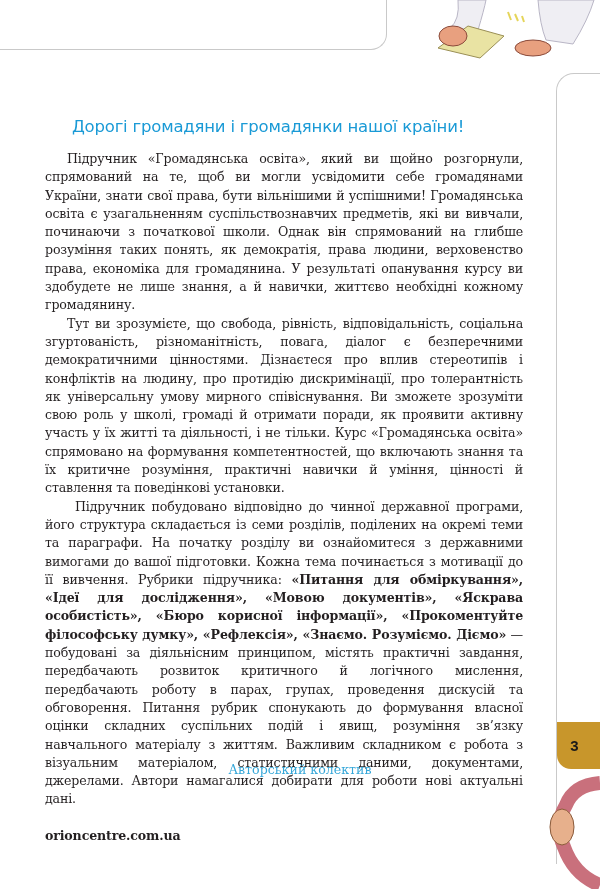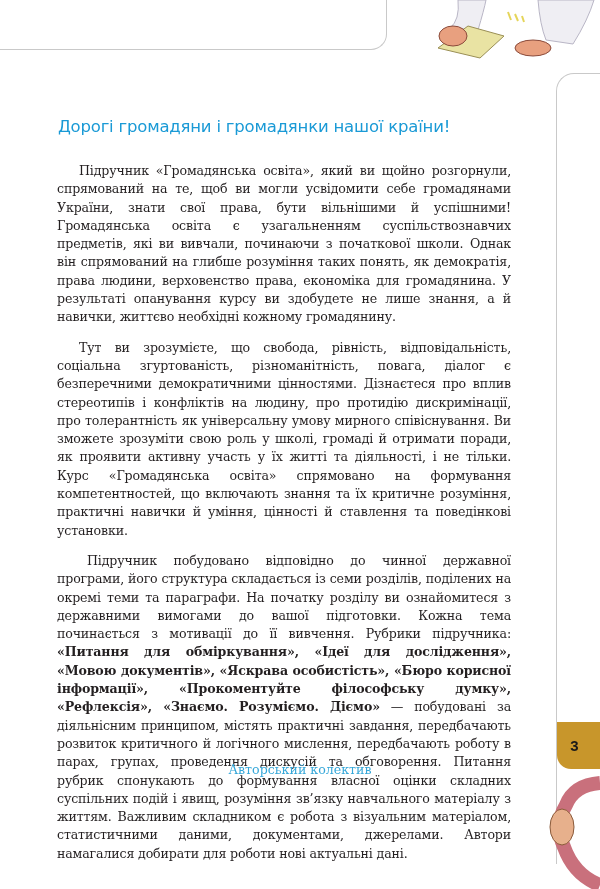--- a/index.html
+++ b/index.html
@@ -10,25 +10,25 @@
                 border-bottom-right-radius:16px; }
     .side-rule { position:absolute; left:556px; top:73px; width:60px; height:790px;
                  border-left:1px solid #c9c9c9; border-top:1px solid #c9c9c9;
                  border-top-left-radius:18px; }
     .illus-top { position:absolute; left:388px; top:0; width:212px; height:62px; }
     .illus-bottom { position:absolute; left:544px; top:775px; width:56px; height:114px; }
     .page-tab { position:absolute; left:557px; top:722px; width:43px; height:47px;
                 background:#c8962b; border-bottom-left-radius:14px;
                 display:flex; align-items:center; justify-content:center; }
     .page-tab span { font-family:"Liberation Sans", sans-serif; font-weight:bold; font-size:15px; color:#1a1a1a; margin-left:-8px; }
-    .title { position:absolute; left:0; width:508px; top:117px; text-align:center;
+    .title { position:absolute; left:14px; width:508px; top:117px; text-align:center;
              font-family:"DejaVu Sans", sans-serif; font-size:16.5px; color:#1a9ad6; letter-spacing:-0.2px; }
     .content { position:absolute; left:45px; top:150px; width:478px;
                font-size:12.6px; line-height:18.3px; text-align:justify; letter-spacing:-0.15px; }
-    .content p { margin:12px; text-indent:22px; }
+    .content p { margin:0; text-indent:22px; }
     .content p.wide { text-indent:30px; }
     .content b.rub { font-weight:bold; }
     .content .url { font-weight:bold; text-indent:0; }
     .closing { position:absolute; left:0; width:600px; top:762px; text-align:center;
                font-size:12.6px; line-height:16.5px; color:#35a7d9; }
     .closing div { white-space:nowrap; }
   </style>
 </head>
 <body>
 

